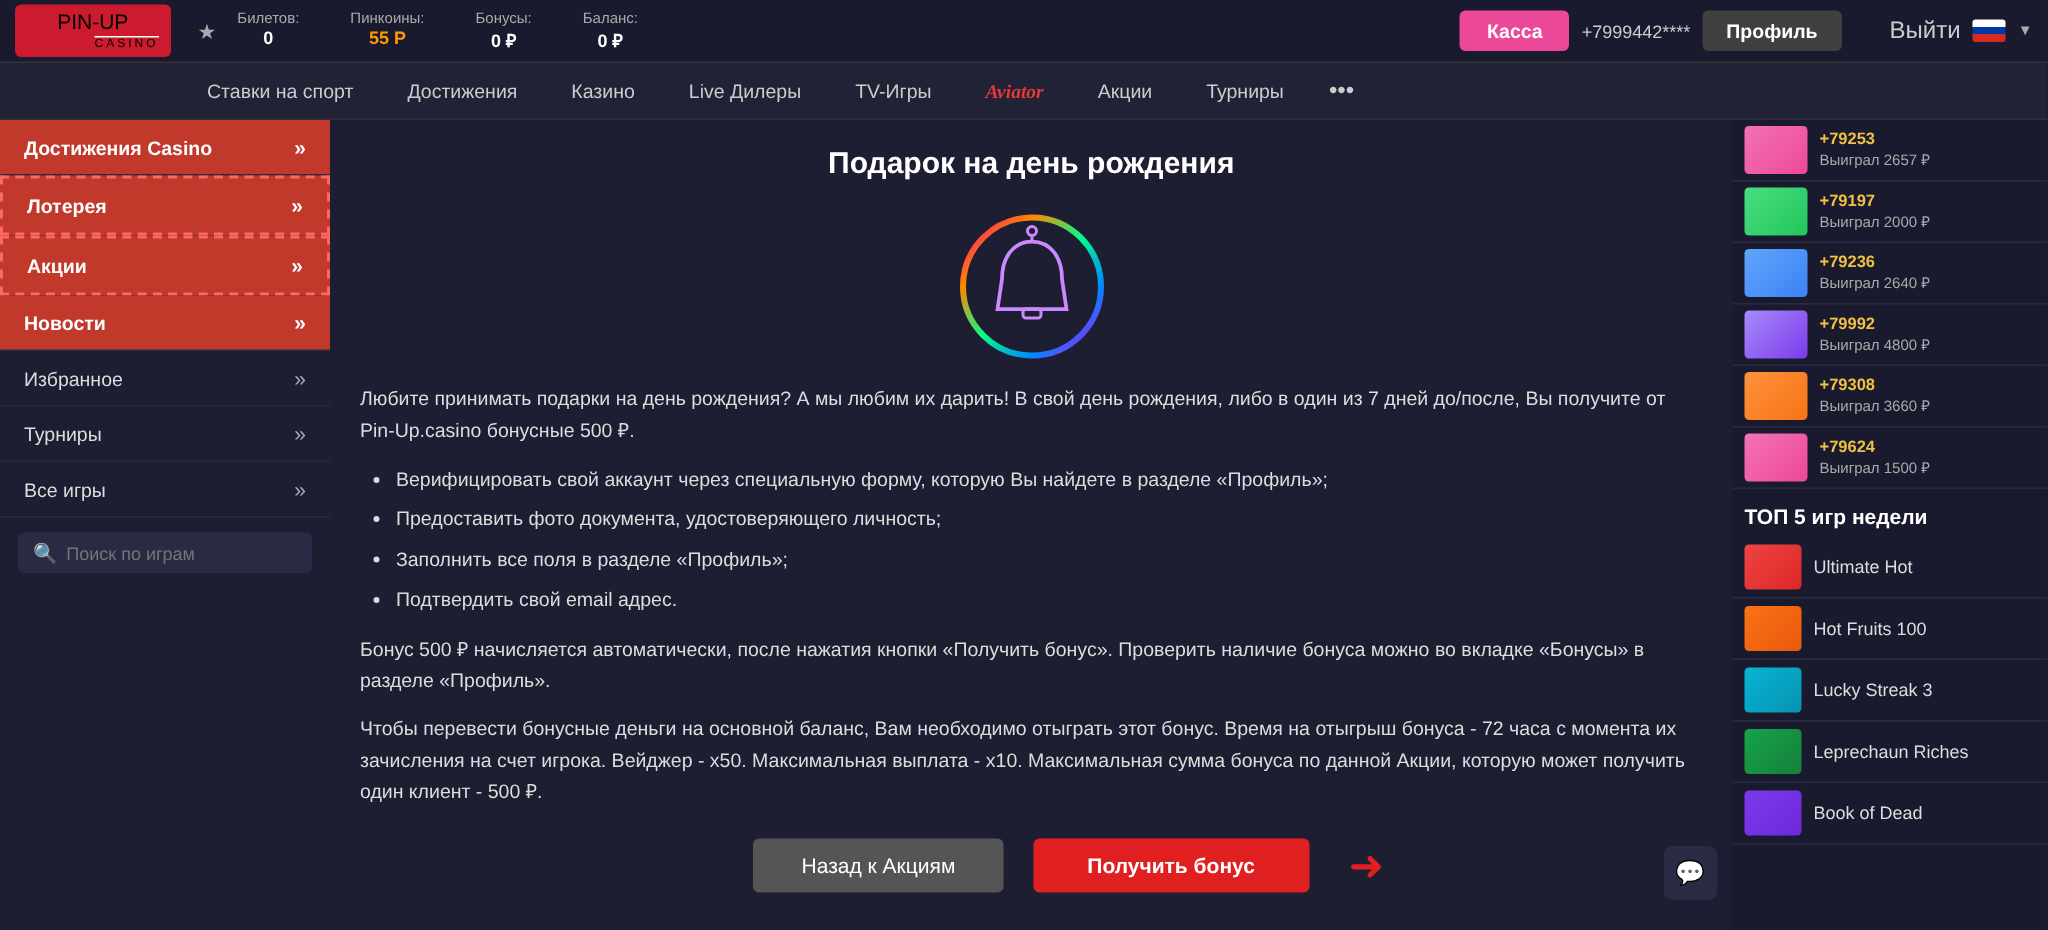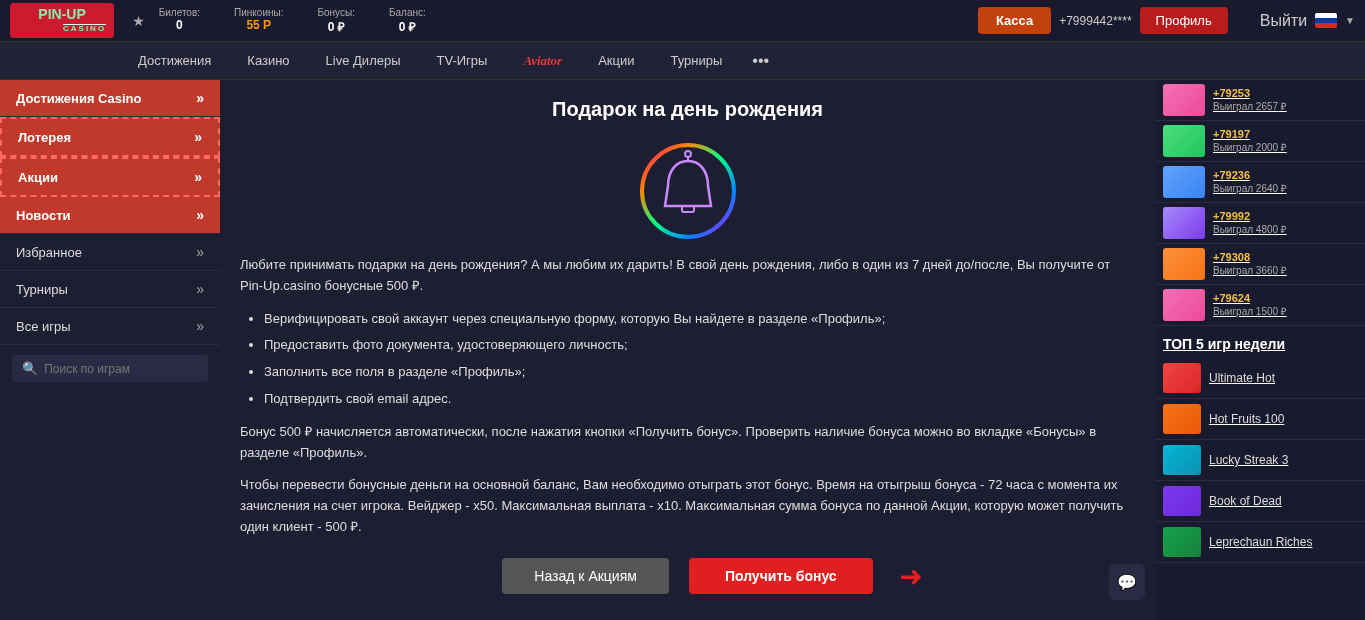--- a/index.html
+++ b/index.html
@@ -20,23 +20,23 @@
       align-items: center;
       height: 42px;
       padding: 0 10px;
       gap: 10px;
       border-bottom: 1px solid #333;
     }
     .logo {
       background: #cc1a2e;
       padding: 4px 8px;
       border-radius: 4px;
-      font-weight: 700;
+      font-weight: 400;
       font-size: 14px;
-      color: #86efac;
+      color: #000000;
       line-height: 1.1;
       min-width: 70px;
       text-align: center;
     }
     .logo-sub {
       font-size: 8px;
       letter-spacing: 2px;
       border-top: 1px solid #fff;
       text-align: center;
       margin-top: 1px;
@@ -71,44 +71,44 @@
       color: #fff;
     }
     .ticket-item .val.orange { color: #f90; }
     .header-actions {
       display: flex;
       align-items: center;
       gap: 8px;
       margin-left: auto;
     }
     .btn-kassa {
-      background: #c2410c;
+      background: #ec4899;
       color: #fff;
       border: none;
       border-radius: 4px;
       padding: 6px 18px;
       font-size: 13px;
       font-weight: bold;
       cursor: pointer;
     }
     .btn-phone {
       background: transparent;
       color: #ccc;
       border: none;
       font-size: 12px;
       cursor: pointer;
     }
     .btn-profile {
-      background: #b91c1c;
+      background: #404040;
       color: #fff;
       border: none;
       border-radius: 4px;
       padding: 6px 16px;
       font-size: 13px;
-      font-weight: normal;
+      font-weight: bold;
       cursor: pointer;
     }
     .btn-exit {
       background: transparent;
       color: #ccc;
       border: none;
       font-size: 16px;
       cursor: pointer;
       padding-left: 24px;
     }
@@ -286,21 +286,20 @@
       font-size: 28px;
     }
 
     
     .right-sidebar {
       width: 210px;
       background: #1a1a2e;
       flex-shrink: 0;
       padding: 0;
       overflow-y: auto;
-      text-decoration: underline;
     }
     .winner-item {
       display: flex;
       align-items: center;
       gap: 8px;
       padding: 4px 8px;
       border-bottom: 1px solid #2a2a45;
     }
     .winner-thumb {
       width: 42px;
@@ -422,20 +421,21 @@
     <button class="btn-kassa">Касса</button>
     <button class="btn-phone">+7999442****</button>
     <button class="btn-profile">Профиль</button>
     <button class="btn-exit">Выйти</button>
     <span class="flag-icon"></span>
     <span style="color:#aaa;font-size:10px;">▼</span>
   </div>
 </div>
 
 <div class="nav">
+  <div class="nav-item">Ставки на спорт</div>
   <div class="nav-item">Достижения</div>
   <div class="nav-item">Казино</div>
   <div class="nav-item">Live Дилеры</div>
   <div class="nav-item">TV-Игры</div>
   <div class="nav-item aviator">Aviator</div>
   <div class="nav-item">Акции</div>
   <div class="nav-item">Турниры</div>
   <div class="nav-more">•••</div>
 </div>
 
@@ -575,25 +575,25 @@
   </div>
         <div class="top5-item">
     <div class="top5-thumb g2"></div>
     <span class="top5-name">Hot Fruits 100</span>
   </div>
         <div class="top5-item">
     <div class="top5-thumb g3"></div>
     <span class="top5-name">Lucky Streak 3</span>
   </div>
         <div class="top5-item">
+    <div class="top5-thumb g5"></div>
+    <span class="top5-name">Leprechaun Riches</span>
+  </div>
+        <div class="top5-item">
     <div class="top5-thumb g4"></div>
     <span class="top5-name">Book of Dead</span>
   </div>
-        <div class="top5-item">
-    <div class="top5-thumb g5"></div>
-    <span class="top5-name">Leprechaun Riches</span>
-  </div>
       </div>
   </div>
 
 </div>
 
 <div class="chat-btn">💬</div>
 
 </body></html>

